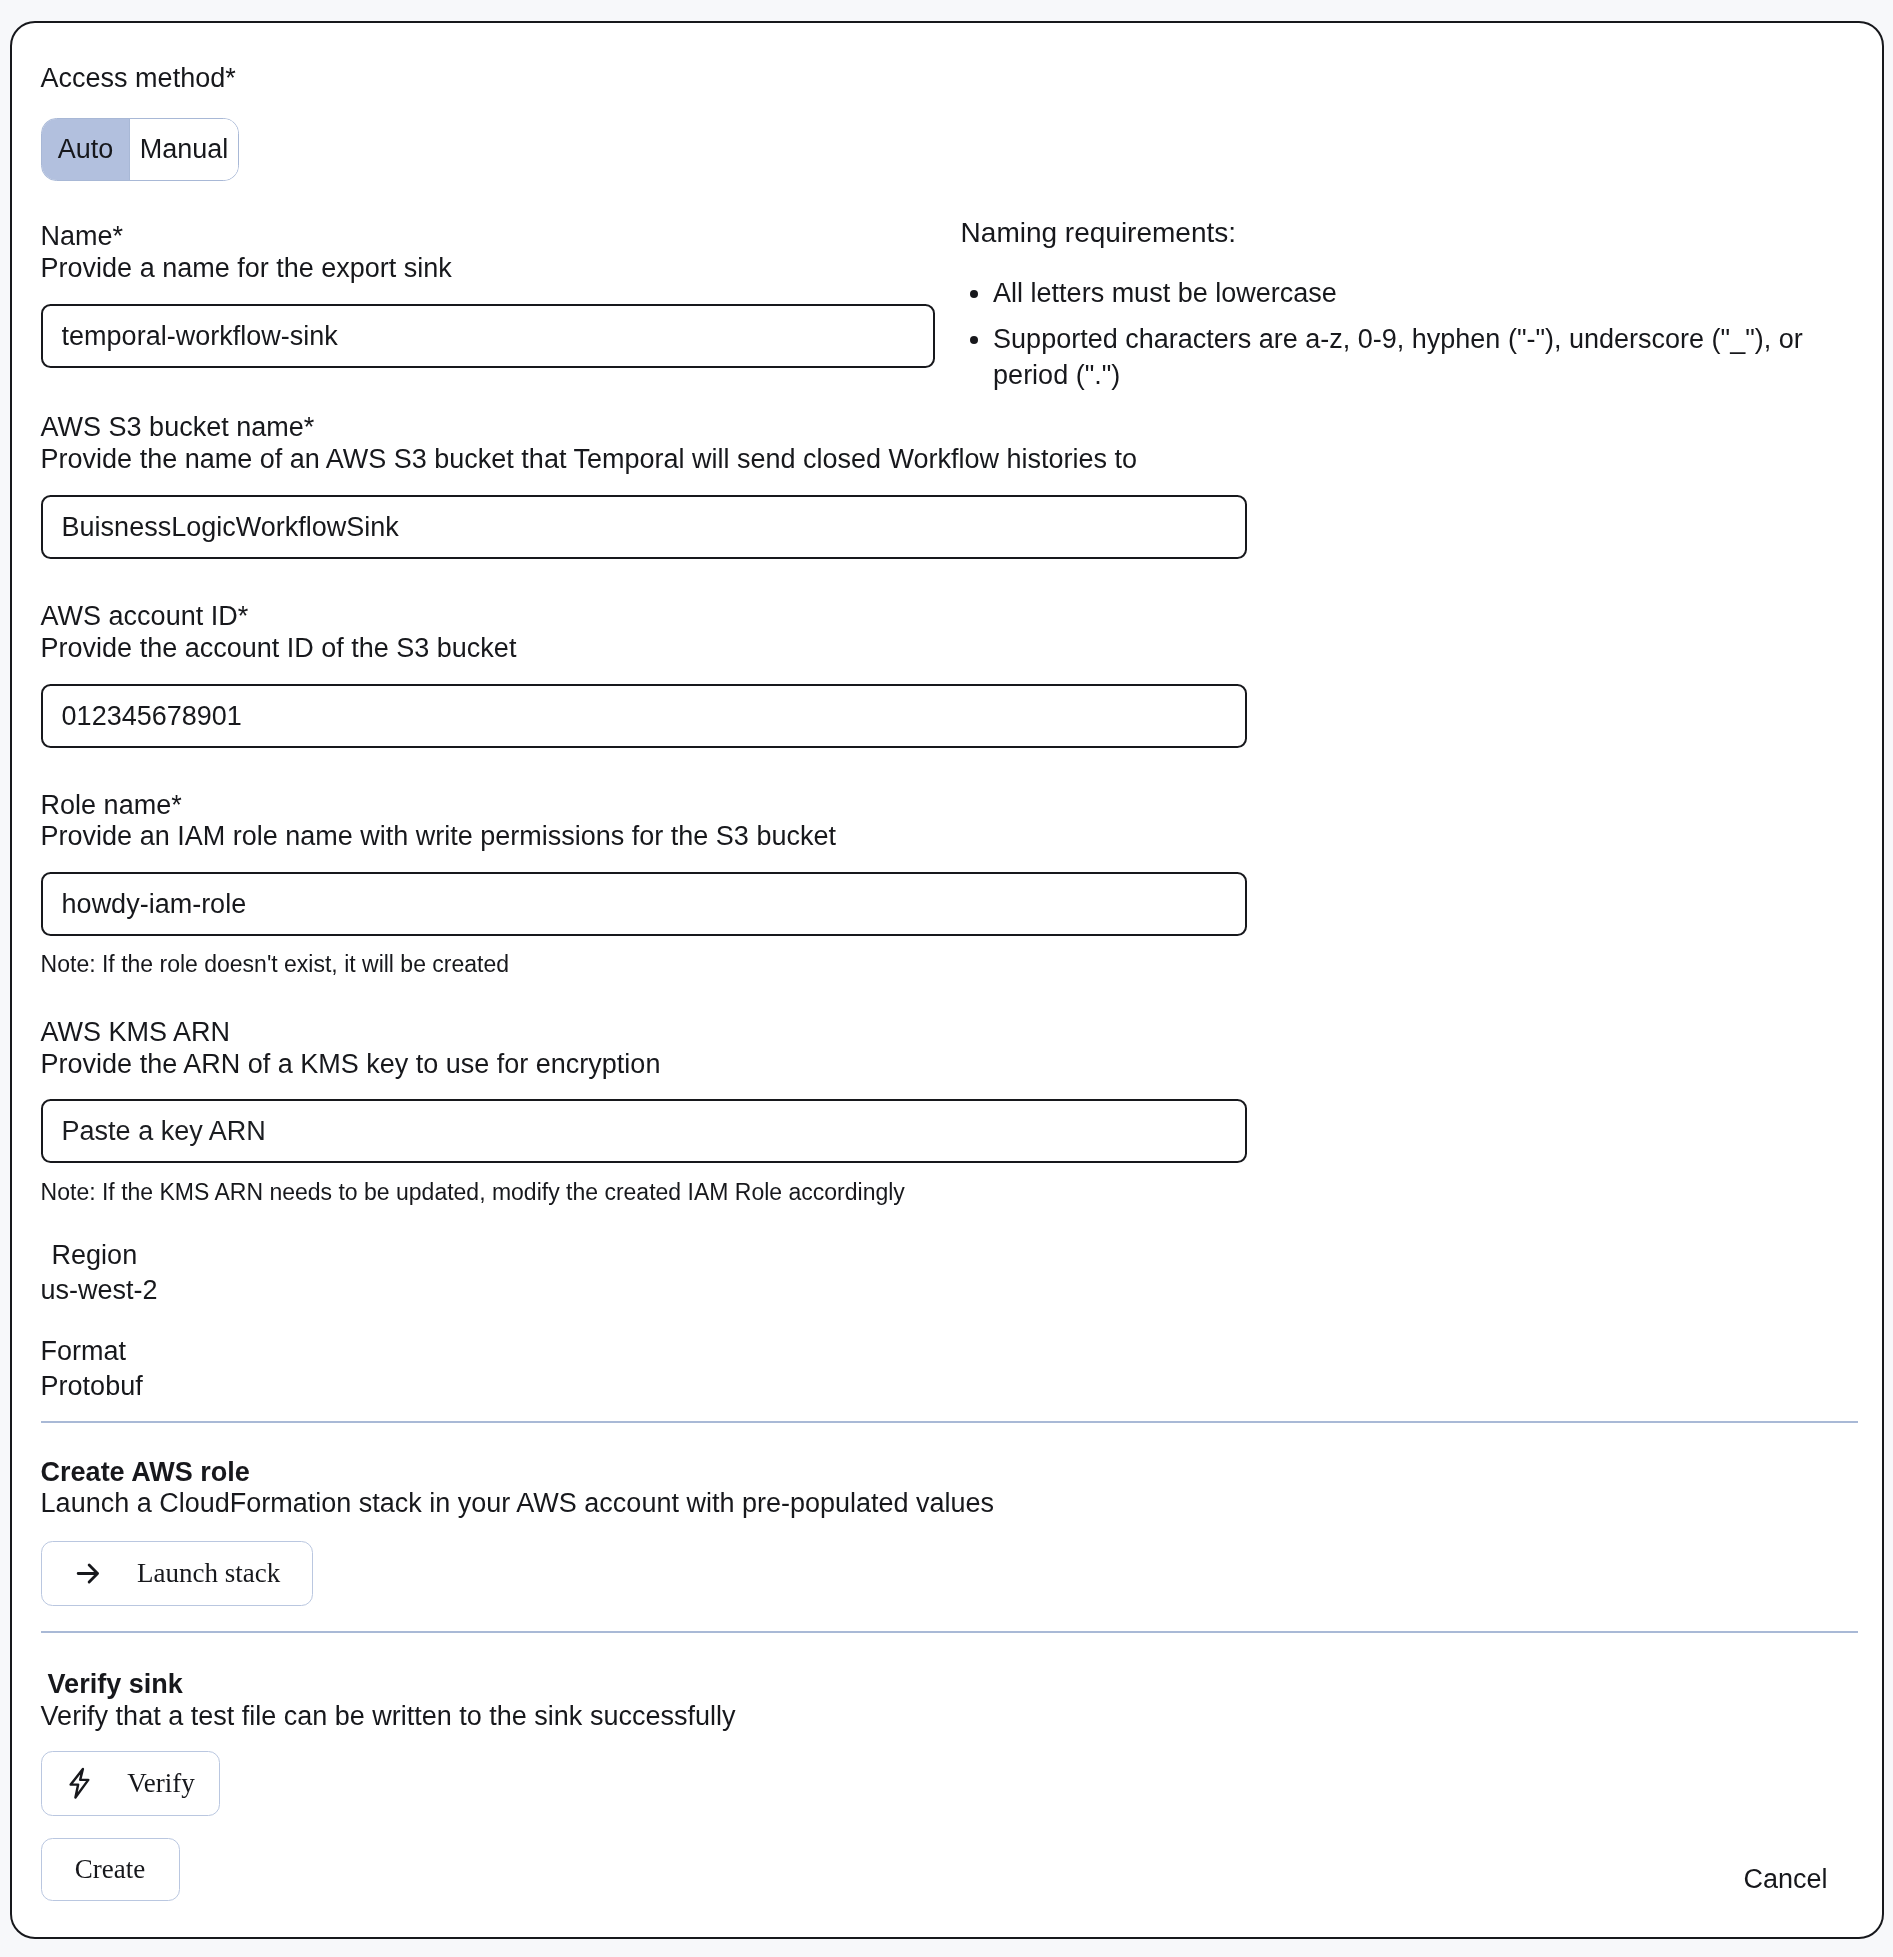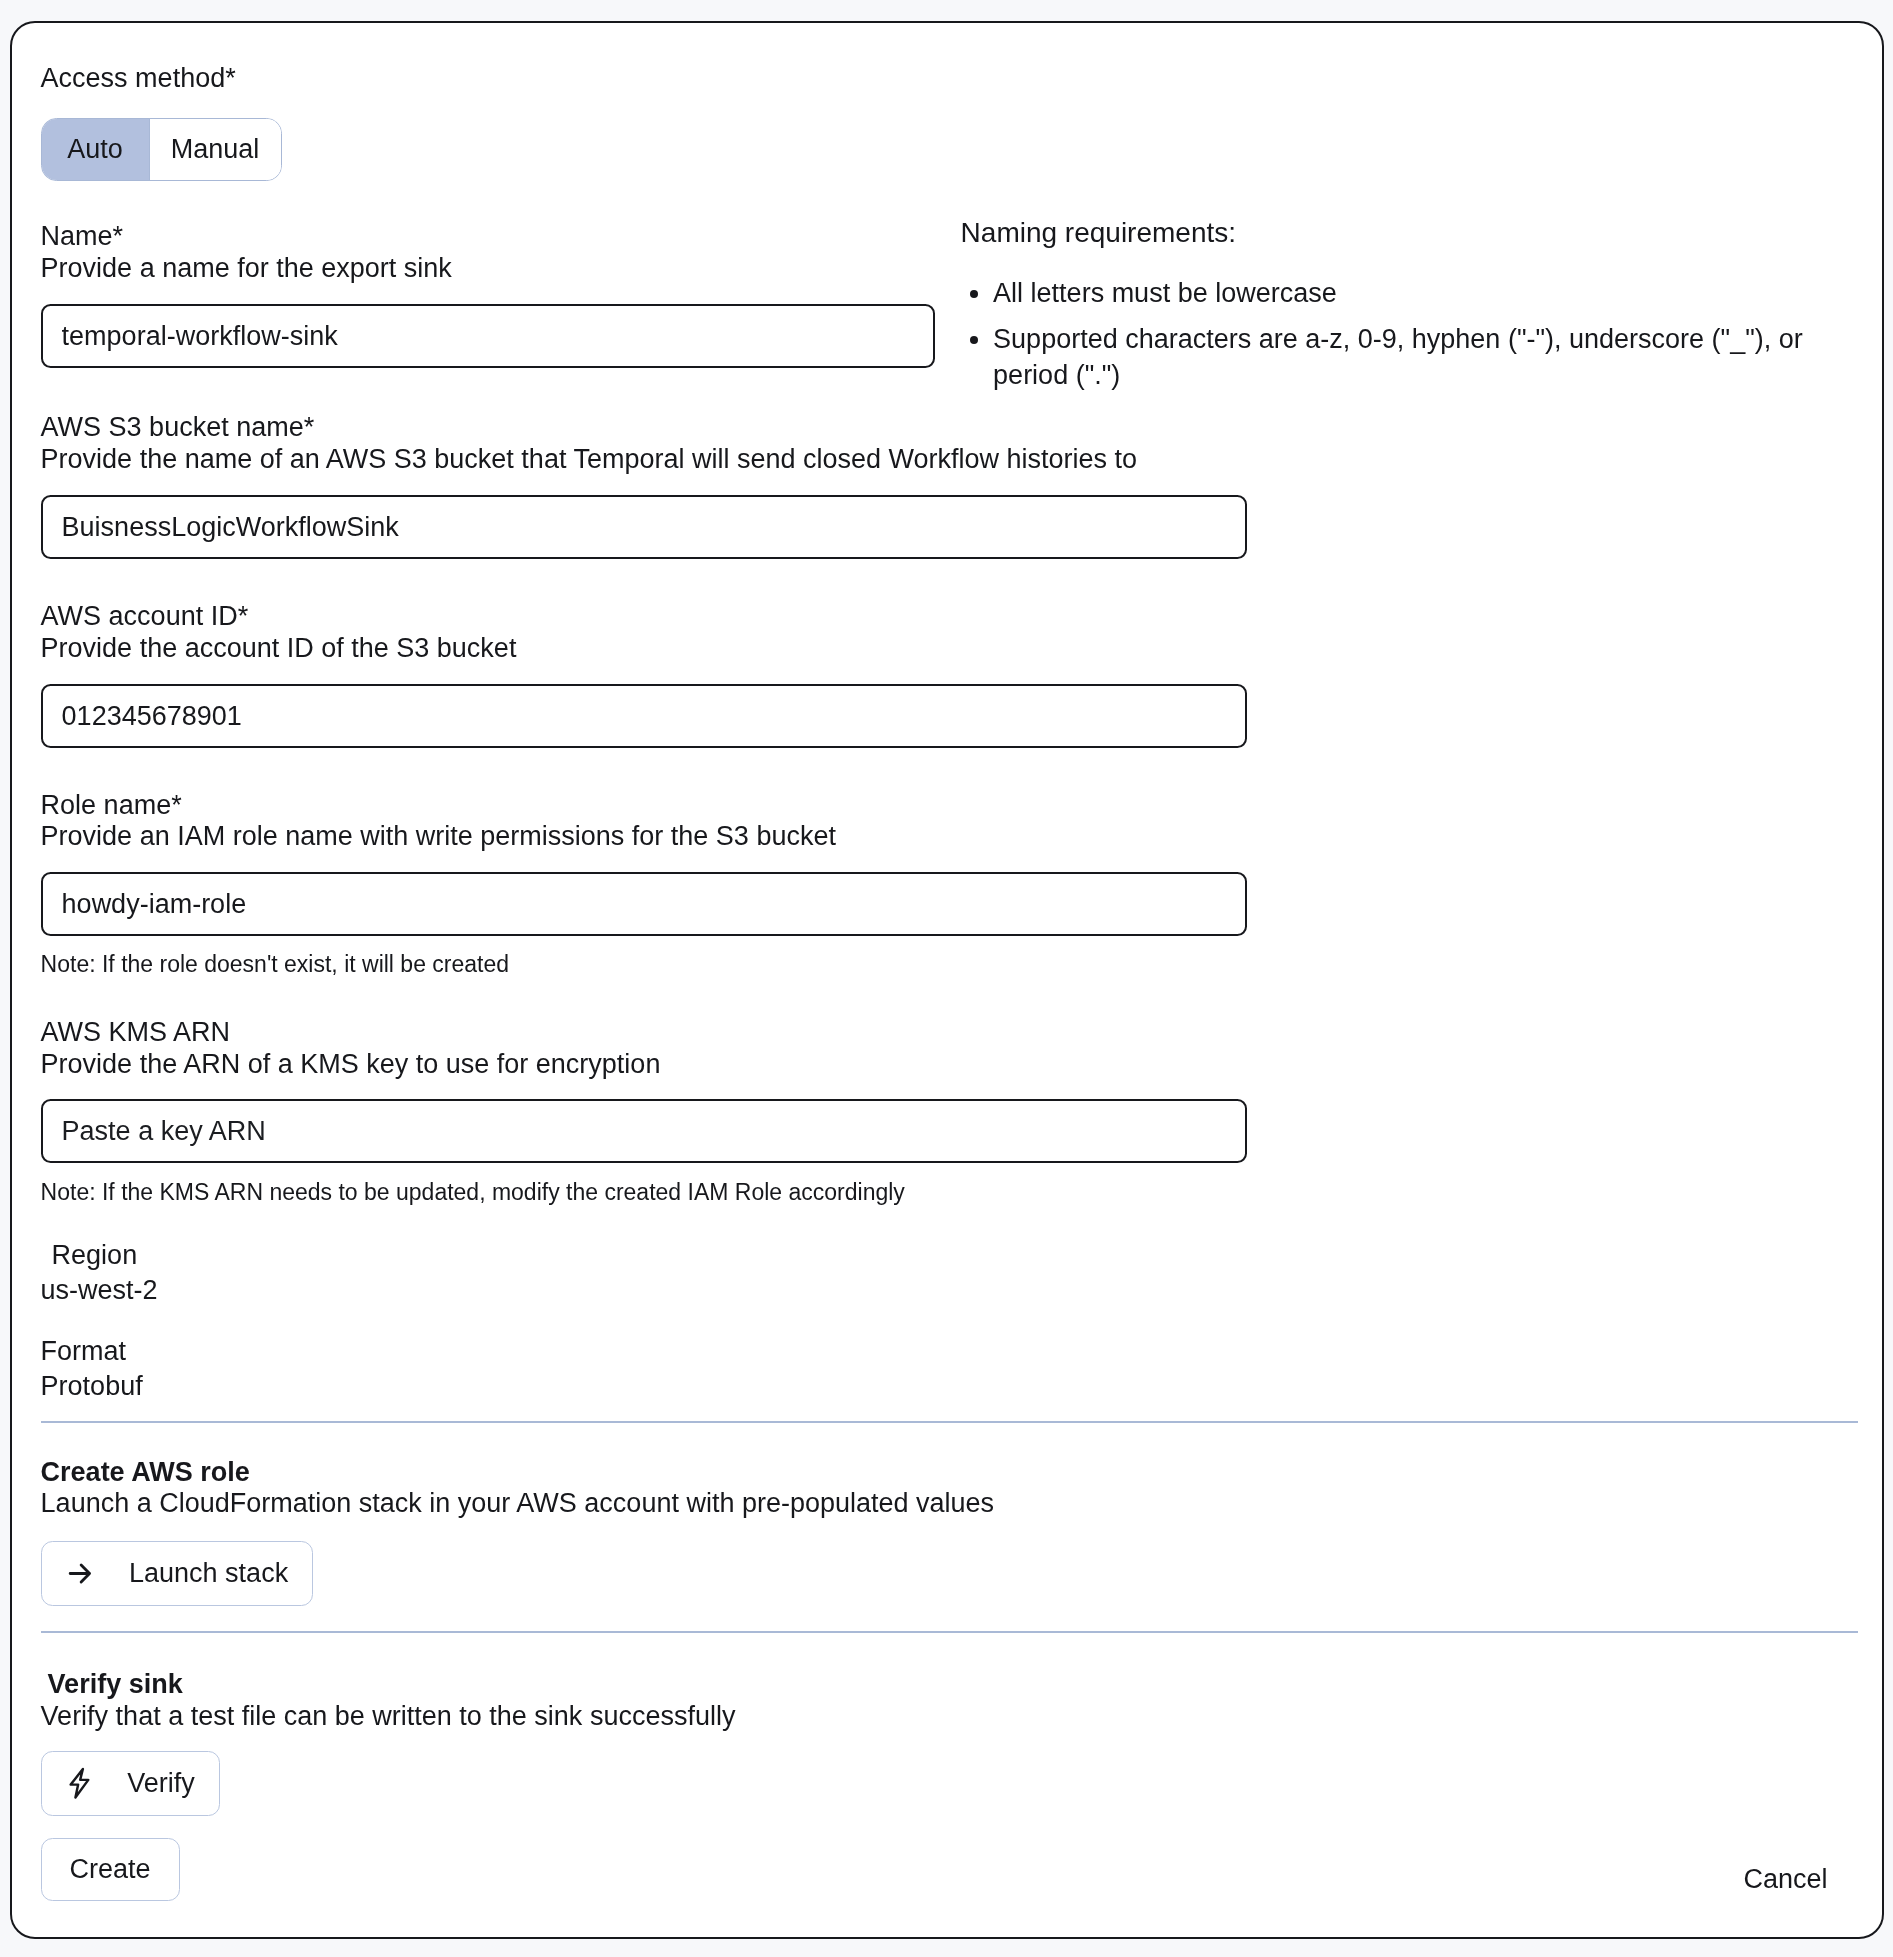--- a/index.html
+++ b/index.html
@@ -26,21 +26,21 @@
     border-radius:25px;
   }
   .abs{position:absolute;}
   .label{font-size:27px;line-height:34px;color:var(--text);}
   .desc{font-size:27px;line-height:34px;color:var(--text);}
   .bold{font-weight:700;}
   .note{font-size:23px;line-height:29px;color:var(--text);}
 
   
   .toggle{
-    left:29px;top:95px;width:241px;height:63px;
+    left:29px;top:95px;width:198px;height:63px;
     border:1.9px solid var(--control-border);
     border-radius:15.3px;overflow:hidden;
     display:flex;background:#fff;
   }
   .toggle .seg{
     display:flex;align-items:center;justify-content:center;
     font-size:27px;height:100%;cursor:pointer;
   }
   .toggle .seg.selected{background:var(--accent-selected-bg);}
   .toggle .seg.auto{width:107px;}
@@ -64,21 +64,21 @@
   .naming ul{margin-left:32.5px;}
   .naming li{font-size:27px;line-height:36px;margin-bottom:9.6px;}
 
   .divider{height:0;border-top:2.9px solid var(--divider);width:1817px;left:29px;}
 
   
   .btn{
     display:flex;align-items:center;justify-content:center;gap:33px;
     background:#fff;border:1.9px solid var(--button-border);
     border-radius:11.5px;font-size:27px;color:var(--text);
-    cursor:pointer;font-family:Liberation Sans, sans-serif;
+    cursor:pointer;font-family:Liberation Serif, serif;
   }
   .btn svg{flex:0 0 auto;}
   .btn-launch{left:29px;top:1518px;width:272px;height:65px;}
   .btn-verify{left:29px;top:1728px;width:179px;height:65px;}
   .btn-create{left:29px;top:1815px;width:139px;height:63px;}
   .btn-cancel{
     right:54px;top:1828px;height:57px;display:flex;align-items:center;
     background:transparent;border:none;font-size:27px;color:var(--text);
     cursor:pointer;font-family:"Liberation Sans",sans-serif;
   }

